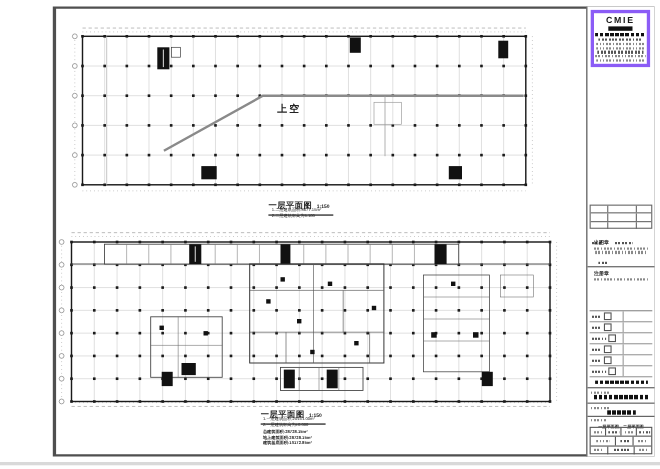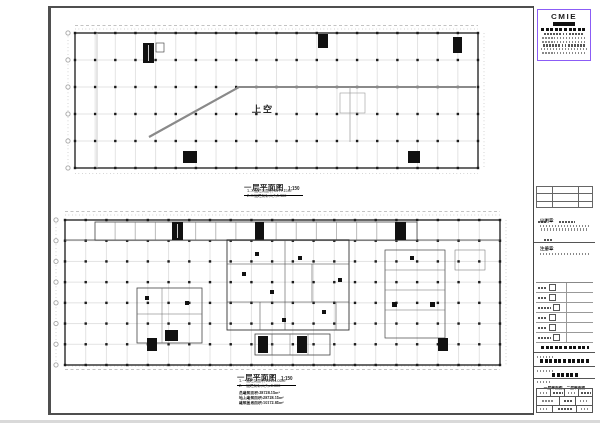--- a/index.html
+++ b/index.html
@@ -17,21 +17,21 @@
   
   .ptitle{position:absolute;border-bottom:1.5px solid #000;padding:0 3px 1px 0;white-space:nowrap;}
   .ptitle .big{font-size:7.5px;font-weight:bold;letter-spacing:0.5px;}
   .ptitle .scale{font-size:4.5px;font-weight:bold;margin-left:4px;}
   .pnotes{position:absolute;font-size:3.8px;line-height:5.2px;color:#222;white-space:nowrap;}
   .voidlbl{position:absolute;font-size:9px;font-weight:bold;color:#222;letter-spacing:2px;}
   
   .tb{position:absolute;left:533px;top:6px;width:62px;height:409px;box-sizing:border-box;
       border-left:1px solid #444;background:#fff;}
   .tb .box{position:absolute;box-sizing:border-box;}
-  .logo-box{left:3px;top:3px;width:54px;height:52px;border:1px solid #8b5cf6;text-align:center;padding-top:2px;}
+  .logo-box{left:3px;top:3px;width:54px;height:52px;border:3px solid #8b5cf6;text-align:center;padding-top:2px;}
   .logo-txt{font-size:8px;font-weight:900;letter-spacing:1.5px;}
   .logo-bar{width:22px;height:4px;background:#111;margin:1px auto 2px auto;}
   .tbar{height:2.2px;margin:1.6px auto;background:repeating-linear-gradient(90deg,#555 0 1.8px,transparent 1.8px 3.1px);}
   .tbar.b{height:3.4px;background:repeating-linear-gradient(90deg,#111 0 3px,transparent 3px 4.6px);}
   .tbar.lt{background:repeating-linear-gradient(90deg,#888 0 1.5px,transparent 1.5px 3px);}
   .rev-table{left:2px;right:2px;top:180px;height:22px;border:1px solid #666;}
   .rev-row{height:6.3px;border-bottom:1px solid #666;position:relative;}
   .rev-row:last-child{border-bottom:none;}
   .vd{position:absolute;top:0;bottom:0;border-left:1px solid #666;}
   .sec-label{font-size:4.5px;font-weight:bold;text-align:left;padding-left:3px;white-space:nowrap;}
@@ -232,21 +232,21 @@
 
     <rect x="80" y="22" width="11" height="20" fill="#111"></rect>
     <line x1="85.5" y1="24" x2="85.5" y2="40" stroke="#fff" stroke-width="0.8"></line>
     <rect x="93" y="22" width="8" height="9" fill="none" stroke="#333" stroke-width="0.6"></rect>
     <rect x="255" y="13" width="10" height="14" fill="#111"></rect>
     <rect x="390" y="16" width="9" height="16" fill="#111"></rect>
     <rect x="120" y="130" width="14" height="12" fill="#111"></rect>
     <rect x="345" y="130" width="12" height="12" fill="#111"></rect>
   </g>
 </svg>
-<span class="voidlbl" style="left:252px;top:103px">上空</span>
+<span class="voidlbl" style="left:252px;top:93px">上空</span>
 
 <div class="ptitle" style="left:244px;top:176px">
   <span class="big">一层平面图</span><span class="scale">1:150</span>
 </div>
 <div class="pnotes" style="left:247px;top:189px">
   <div>1.二层建筑面积:8577.15m²</div>
   <div>2.二层建筑标高为5.100</div>
 </div>
 
 <svg class="abs" style="left:50px;top:206px" width="462" height="170">

